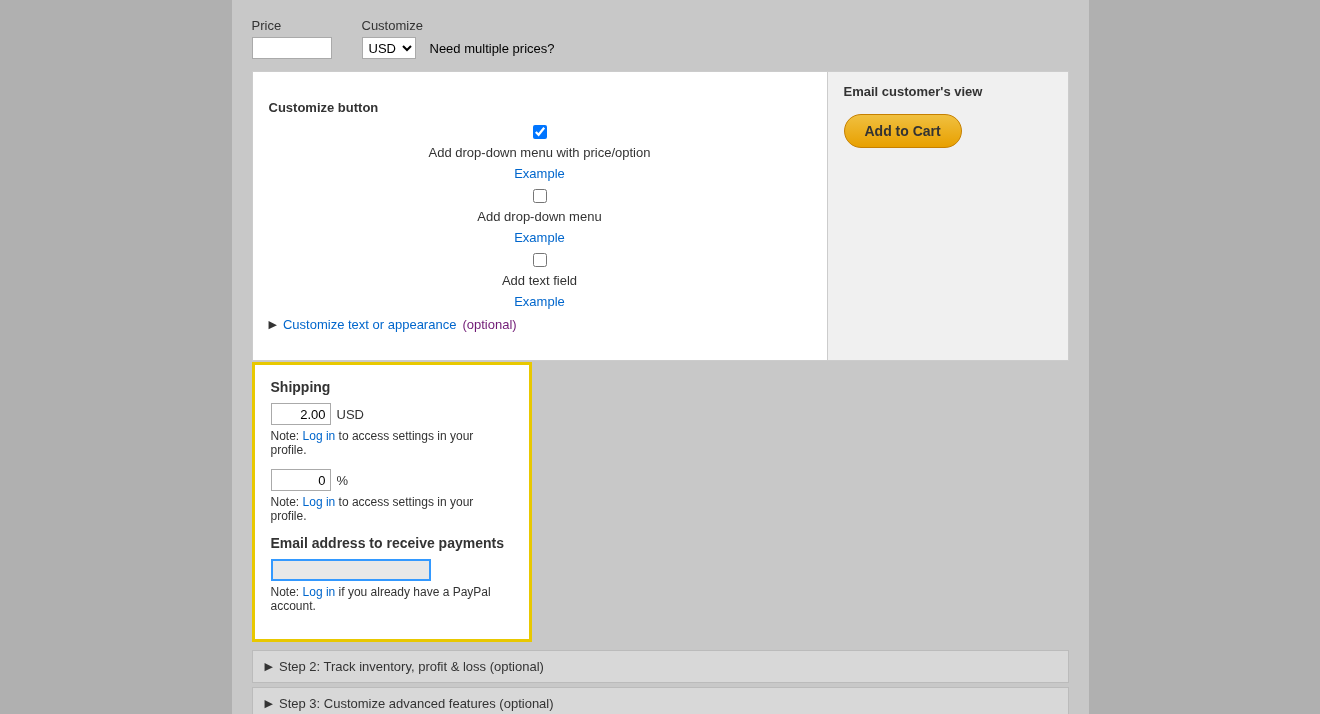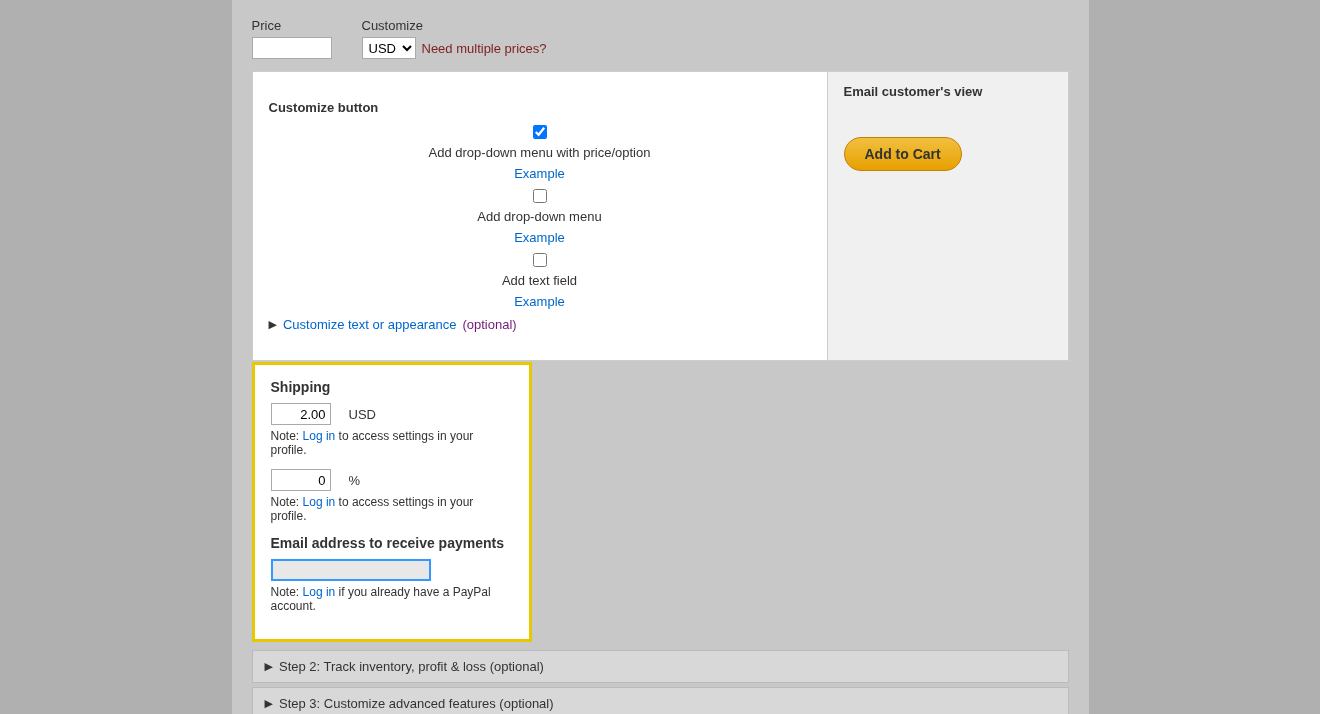--- a/index.html
+++ b/index.html
@@ -45,24 +45,24 @@
       font-size: 13px;
     }
     .currency-select {
       height: 22px;
       border: 1px solid #aaa;
       background: white;
       font-size: 13px;
       padding: 0 2px;
     }
     .need-multiple-link {
-      color: #7f1d1d;
+      color: #000000;
       text-decoration: none;
       font-size: 13px;
-      margin-left: 0;
+      margin-left: 8px;
     }
 
     
     .two-panel {
       display: flex;
       margin: 0 20px;
       border: 1px solid #ccc;
       background: white;
     }
     .customize-panel {
@@ -124,41 +124,41 @@
     
     .add-to-cart-btn {
       background: linear-gradient(to bottom, #f0c040, #e8a000);
       border: 1px solid #c68000;
       border-radius: 20px;
       padding: 8px 20px;
       font-size: 14px;
       font-weight: bold;
       color: #333;
       cursor: pointer;
-      margin-top: 28px;
+      margin-top: 5px;
     }
 
     
     .shipping-section {
       margin: 1px 20px 8px 20px;
       border: 3px solid #e8c800;
       background: white;
       padding: 14px 16px;
       width: 280px;
     }
     .section-label {
       font-size: 14px;
       font-weight: bold;
       color: #333;
       margin-bottom: 8px;
     }
     .input-inline-row {
       display: flex;
       align-items: center;
-      gap: 18px;
+      gap: 6px;
       margin-bottom: 4px;
     }
     .small-input {
       width: 60px;
       height: 22px;
       border: 1px solid #aaa;
       background: white;
       padding: 2px 4px;
       font-size: 13px;
       text-align: right;

